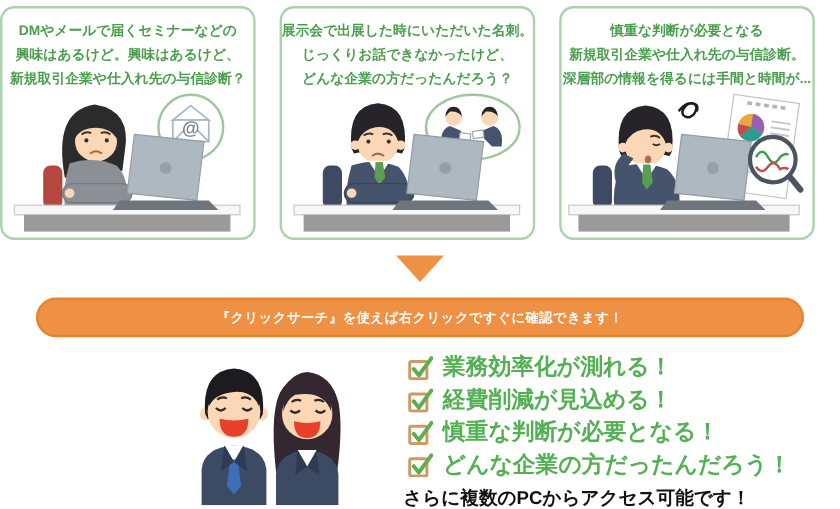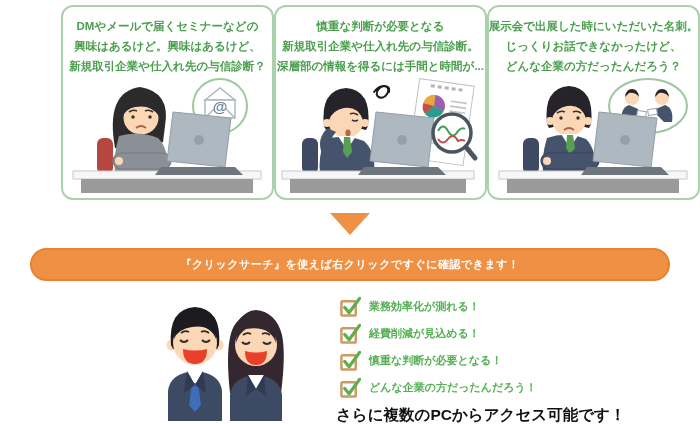--- a/index.html
+++ b/index.html
@@ -1,21 +1,21 @@
 <!DOCTYPE html>
 <html><head>
 <meta charset="utf-8">
 <style>
   * { margin:0; padding:0; box-sizing:border-box; }
   html,body { width:700px; height:424px; background:#ffffff; overflow:hidden; }
   body { font-family:"Liberation Sans","DejaVu Sans",sans-serif; }
   .page { width:700px; height:424px; background:#fff; position:relative; }
 
   
-  .boxes-row { display:flex; justify-content:flex-end; gap:0; padding-top:5px; }
+  .boxes-row { display:flex; justify-content:flex-start; gap:20px; padding-top:5px; }
   .problem-box {
     width:213px; height:195px; background:#fff;
     border:2px solid #abd3ab; border-radius:12px;
     display:flex; flex-direction:column; align-items:center;
     padding-top:9px; overflow:hidden;
   }
   .box-text { text-align:center; }
   .box-line {
     color:#4a9e4e; font-weight:bold; font-size:11.5px; line-height:20px;
     white-space:nowrap;
@@ -37,21 +37,21 @@
     display:flex; align-items:center; justify-content:center;
   }
   .banner-text { color:#ffffff; font-weight:bold; font-size:11px; letter-spacing:.5px; white-space:nowrap; }
 
   
   .solution { display:flex; align-items:flex-start; padding-left:150px; margin-top:12px; }
   .people-svg { display:block; }
   .benefits { margin-left:40px; padding-top:2px; }
   .benefit-item { display:flex; align-items:center; height:22px; margin-bottom:5px; }
   .check-icon { width:21px; height:21px; flex:0 0 21px; }
-  .benefit-label { color:#54b054; font-weight:bold; font-size:11px; margin-left:8px; white-space:nowrap; }
+  .benefit-label { color:#54b054; font-weight:bold; font-size:19px; margin-left:8px; white-space:nowrap; }
   .note { color:#111; font-weight:bold; font-size:15.5px; margin-top:7px; margin-left:-4px; white-space:nowrap; }
 </style>
 </head>
 <body>
 
 <div class="page">
 
   <div class="boxes-row">
 
     <div class="problem-box">
@@ -80,20 +80,76 @@
           <ellipse cx="78" cy="42" rx="17.5" ry="16.5" fill="#fcd7b5"></ellipse>
           <path d="M60,40 Q60,24 78,23 Q96,24 96,40 Q88,28 72,31 Q63,33 60,40 Z" fill="#2b2b2b"></path>
           <path d="M66,36 Q70,33 74,35" stroke="#3a332e" stroke-width="1.6" fill="none"></path>
           <path d="M82,35 Q86,33 90,36" stroke="#3a332e" stroke-width="1.6" fill="none"></path>
           <circle cx="70" cy="41" r="1.7" fill="#333"></circle>
           <circle cx="87" cy="41" r="1.7" fill="#333"></circle>
           <path d="M73,52 Q78,48 83,52" stroke="#a6664a" stroke-width="1.7" fill="none"></path>
           <path d="M56,60 Q50,80 52,96 L104,96 Q106,72 95,62 Q76,54 56,60 Z" fill="#8b9097"></path>
           <rect x="50" y="77" width="58" height="16" rx="8" fill="#8b9097" stroke="#757b83" stroke-width="1.2"></rect>
           <circle cx="56" cy="85" r="4" fill="#fcd7b5"></circle>
+        </g>
+
+        <g>
+          <rect x="10" y="95" width="188" height="8" fill="#f7f7f7" stroke="#c9c9c9"></rect>
+          <rect x="18" y="103" width="172" height="14" fill="#9a9a9a"></rect>
+        </g>
+
+        <g>
+          <path d="M110,36 L168,42 L162,91 L104,85 Z" fill="#aeb8c0" stroke="#939da6"></path>
+          <circle cx="136" cy="64" r="5" fill="#96a0a8"></circle>
+          <path d="M98,91 L172,91 L180,99 L92,99 Z" fill="#6e757c"></path>
+        </g>
+      </svg>
+    </div>
+
+    <div class="problem-box">
+      <div class="box-text">
+        <div class="box-line">展示会で出展した時にいただいた名刺。</div>
+        <div class="box-line">じっくりお話できなかったけど、</div>
+        <div class="box-line">どんな企業の方だったんだろう？</div>
+      </div>
+      <svg class="illus" width="209" height="122" viewBox="0 0 209 122">
+
+        <g>
+          <ellipse cx="159" cy="30" rx="39" ry="27" fill="#fff" stroke="#9dc89d" stroke-width="2"></ellipse>
+          <circle cx="116" cy="58" r="5.5" fill="#fff" stroke="#9dc89d" stroke-width="2"></circle>
+          <g>
+            <circle cx="143" cy="22" r="7" fill="#fcd7b5"></circle>
+            <path d="M136,21 Q137,13 143,13 Q149,13 150,21 Q146,16 140,17 Z" fill="#26242a"></path>
+            <path d="M133,46 Q131,32 140,29 L149,33 Q151,36 148,39 L141,46 Z" fill="#45546c"></path>
+            <circle cx="173" cy="22" r="7" fill="#fcd7b5"></circle>
+            <path d="M166,21 Q167,13 173,13 Q179,13 180,21 Q176,16 170,17 Z" fill="#26242a"></path>
+            <path d="M183,46 Q185,32 176,29 L167,33 Q165,36 168,39 L175,46 Z" fill="#45546c"></path>
+            <rect x="148" y="35" width="9" height="6" fill="#fff" stroke="#9aa4ab" transform="rotate(8 152 38)"></rect>
+            <rect x="159" y="33" width="9" height="6" fill="#fff" stroke="#9aa4ab" transform="rotate(-8 163 36)"></rect>
+          </g>
+        </g>
+
+        <rect x="34" y="62" width="16" height="36" rx="6" fill="#3e4a63"></rect>
+
+        <g>
+          <path d="M58,48 Q54,12 80,10 Q106,12 102,48 L100,52 Q80,46 60,52 Z" fill="#26242a"></path>
+          <circle cx="61" cy="45" r="4" fill="#fcd7b5"></circle>
+          <circle cx="99" cy="45" r="4" fill="#fcd7b5"></circle>
+          <ellipse cx="80" cy="44" rx="17" ry="16" fill="#fcd7b5"></ellipse>
+          <path d="M63,42 Q63,22 80,21 Q97,22 97,42 Q92,28 78,30 Q67,32 63,42 Z" fill="#26242a"></path>
+          <path d="M68,37 Q72,34 76,36" stroke="#3a332e" stroke-width="1.6" fill="none"></path>
+          <path d="M84,36 Q88,34 92,37" stroke="#3a332e" stroke-width="1.6" fill="none"></path>
+          <circle cx="72" cy="42" r="1.7" fill="#333"></circle>
+          <circle cx="89" cy="42" r="1.7" fill="#333"></circle>
+          <path d="M75,54 Q80,50 85,54" stroke="#a6664a" stroke-width="1.7" fill="none"></path>
+          <path d="M58,62 Q52,82 54,96 L106,96 Q108,74 97,63 Q78,55 58,62 Z" fill="#45546c"></path>
+          <path d="M72,58 L81,72 L90,58 Z" fill="#fff"></path>
+          <path d="M78,59 L84,59 L86,72 L81,78 L77,72 Z" fill="#5a9e52"></path>
+          <rect x="52" y="77" width="58" height="16" rx="8" fill="#45546c" stroke="#37445a" stroke-width="1.2"></rect>
+          <circle cx="58" cy="85" r="4" fill="#fcd7b5"></circle>
         </g>
 
         <g>
           <rect x="10" y="95" width="188" height="8" fill="#f7f7f7" stroke="#c9c9c9"></rect>
           <rect x="18" y="103" width="172" height="14" fill="#9a9a9a"></rect>
         </g>
 
         <g>
           <path d="M110,36 L168,42 L162,91 L104,85 Z" fill="#aeb8c0" stroke="#939da6"></path>
           <circle cx="136" cy="64" r="5" fill="#96a0a8"></circle>
@@ -156,76 +212,20 @@
           <path d="M100,36 L158,42 L152,91 L94,85 Z" fill="#aeb8c0" stroke="#939da6"></path>
           <circle cx="126" cy="64" r="5" fill="#96a0a8"></circle>
           <path d="M88,91 L162,91 L170,99 L82,99 Z" fill="#6e757c"></path>
         </g>
 
         <g>
           <circle cx="176" cy="57" r="19" fill="#fff" fill-opacity="0.95" stroke="#4a5560" stroke-width="3.5"></circle>
           <path d="M162,55 q5,-9 10,0 t10,0 q4,-4 7,-2" stroke="#3f9e4f" stroke-width="2" fill="none"></path>
           <path d="M162,63 q5,7 10,0 t10,2 q4,-2 7,0" stroke="#c0504d" stroke-width="2" fill="none"></path>
           <line x1="190" y1="71" x2="199" y2="82" stroke="#4a5560" stroke-width="5" stroke-linecap="round"></line>
-        </g>
-      </svg>
-    </div>
-
-    <div class="problem-box">
-      <div class="box-text">
-        <div class="box-line">展示会で出展した時にいただいた名刺。</div>
-        <div class="box-line">じっくりお話できなかったけど、</div>
-        <div class="box-line">どんな企業の方だったんだろう？</div>
-      </div>
-      <svg class="illus" width="209" height="122" viewBox="0 0 209 122">
-
-        <g>
-          <ellipse cx="159" cy="30" rx="39" ry="27" fill="#fff" stroke="#9dc89d" stroke-width="2"></ellipse>
-          <circle cx="116" cy="58" r="5.5" fill="#fff" stroke="#9dc89d" stroke-width="2"></circle>
-          <g>
-            <circle cx="143" cy="22" r="7" fill="#fcd7b5"></circle>
-            <path d="M136,21 Q137,13 143,13 Q149,13 150,21 Q146,16 140,17 Z" fill="#26242a"></path>
-            <path d="M133,46 Q131,32 140,29 L149,33 Q151,36 148,39 L141,46 Z" fill="#45546c"></path>
-            <circle cx="173" cy="22" r="7" fill="#fcd7b5"></circle>
-            <path d="M166,21 Q167,13 173,13 Q179,13 180,21 Q176,16 170,17 Z" fill="#26242a"></path>
-            <path d="M183,46 Q185,32 176,29 L167,33 Q165,36 168,39 L175,46 Z" fill="#45546c"></path>
-            <rect x="148" y="35" width="9" height="6" fill="#fff" stroke="#9aa4ab" transform="rotate(8 152 38)"></rect>
-            <rect x="159" y="33" width="9" height="6" fill="#fff" stroke="#9aa4ab" transform="rotate(-8 163 36)"></rect>
-          </g>
-        </g>
-
-        <rect x="34" y="62" width="16" height="36" rx="6" fill="#3e4a63"></rect>
-
-        <g>
-          <path d="M58,48 Q54,12 80,10 Q106,12 102,48 L100,52 Q80,46 60,52 Z" fill="#26242a"></path>
-          <circle cx="61" cy="45" r="4" fill="#fcd7b5"></circle>
-          <circle cx="99" cy="45" r="4" fill="#fcd7b5"></circle>
-          <ellipse cx="80" cy="44" rx="17" ry="16" fill="#fcd7b5"></ellipse>
-          <path d="M63,42 Q63,22 80,21 Q97,22 97,42 Q92,28 78,30 Q67,32 63,42 Z" fill="#26242a"></path>
-          <path d="M68,37 Q72,34 76,36" stroke="#3a332e" stroke-width="1.6" fill="none"></path>
-          <path d="M84,36 Q88,34 92,37" stroke="#3a332e" stroke-width="1.6" fill="none"></path>
-          <circle cx="72" cy="42" r="1.7" fill="#333"></circle>
-          <circle cx="89" cy="42" r="1.7" fill="#333"></circle>
-          <path d="M75,54 Q80,50 85,54" stroke="#a6664a" stroke-width="1.7" fill="none"></path>
-          <path d="M58,62 Q52,82 54,96 L106,96 Q108,74 97,63 Q78,55 58,62 Z" fill="#45546c"></path>
-          <path d="M72,58 L81,72 L90,58 Z" fill="#fff"></path>
-          <path d="M78,59 L84,59 L86,72 L81,78 L77,72 Z" fill="#5a9e52"></path>
-          <rect x="52" y="77" width="58" height="16" rx="8" fill="#45546c" stroke="#37445a" stroke-width="1.2"></rect>
-          <circle cx="58" cy="85" r="4" fill="#fcd7b5"></circle>
-        </g>
-
-        <g>
-          <rect x="10" y="95" width="188" height="8" fill="#f7f7f7" stroke="#c9c9c9"></rect>
-          <rect x="18" y="103" width="172" height="14" fill="#9a9a9a"></rect>
-        </g>
-
-        <g>
-          <path d="M110,36 L168,42 L162,91 L104,85 Z" fill="#aeb8c0" stroke="#939da6"></path>
-          <circle cx="136" cy="64" r="5" fill="#96a0a8"></circle>
-          <path d="M98,91 L172,91 L180,99 L92,99 Z" fill="#6e757c"></path>
         </g>
       </svg>
     </div>
   </div>
 
   <div class="arrow-wrap">
     <div class="down-arrow"></div>
   </div>
 
   <div class="banner">

